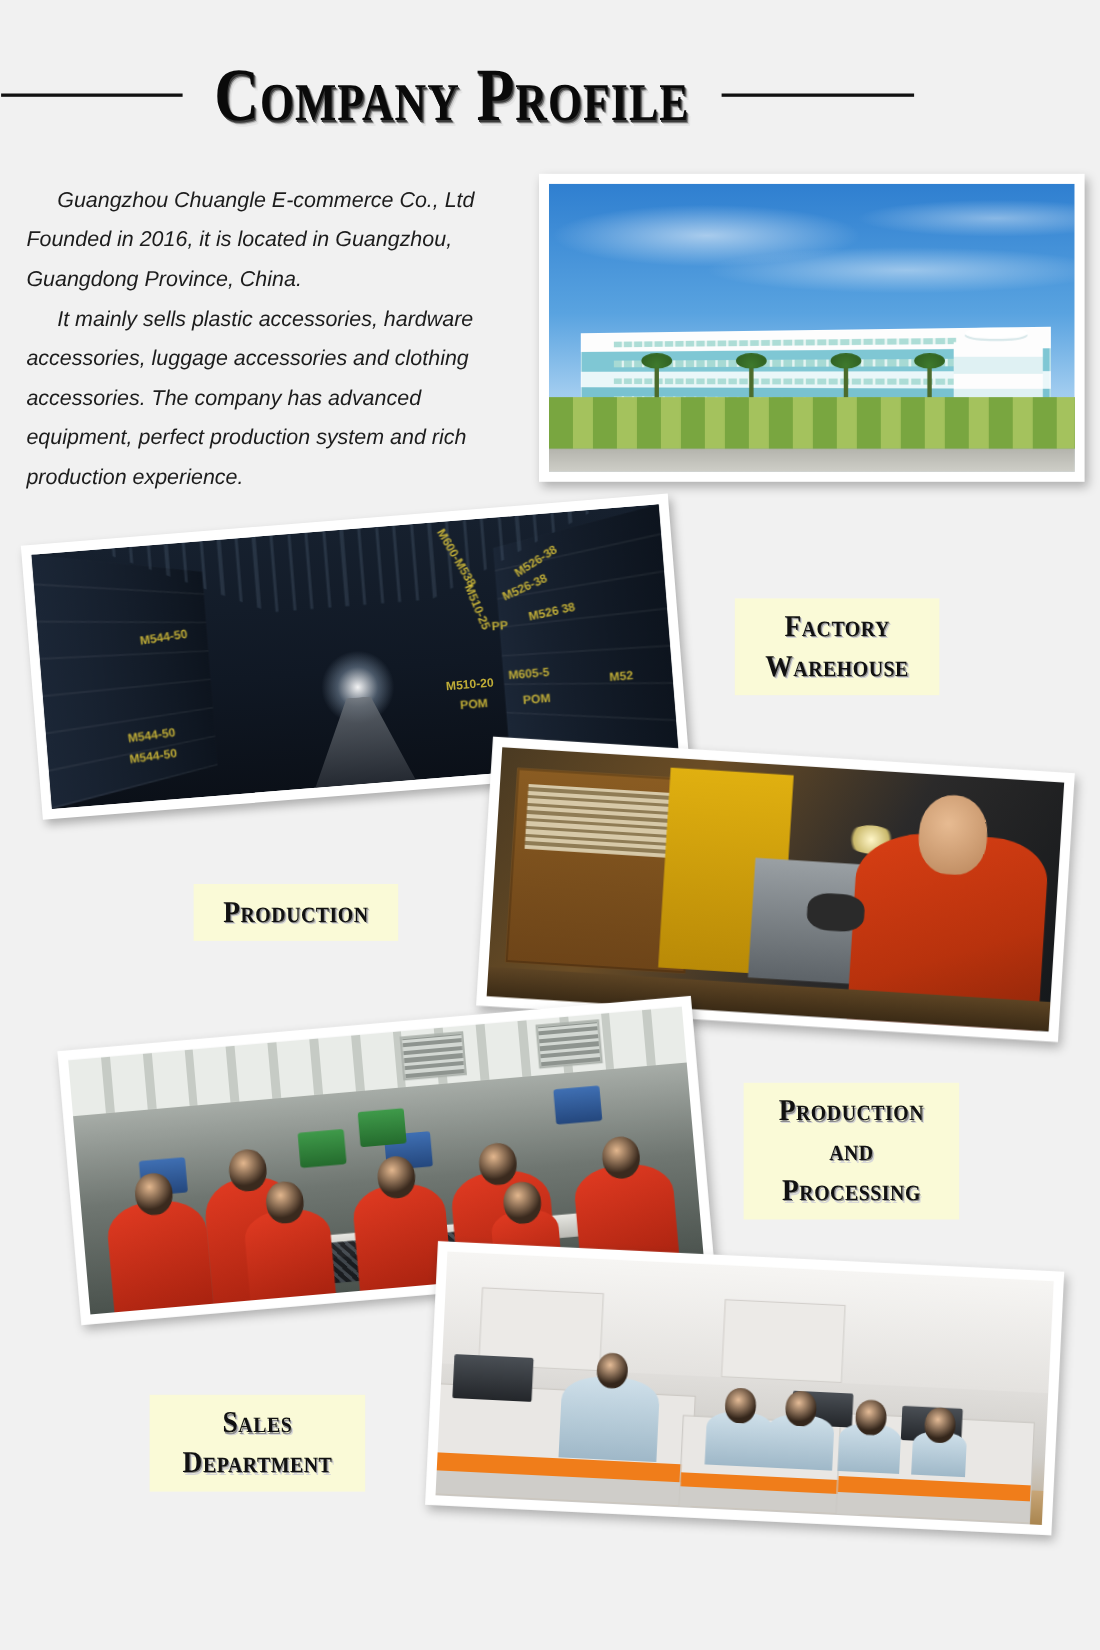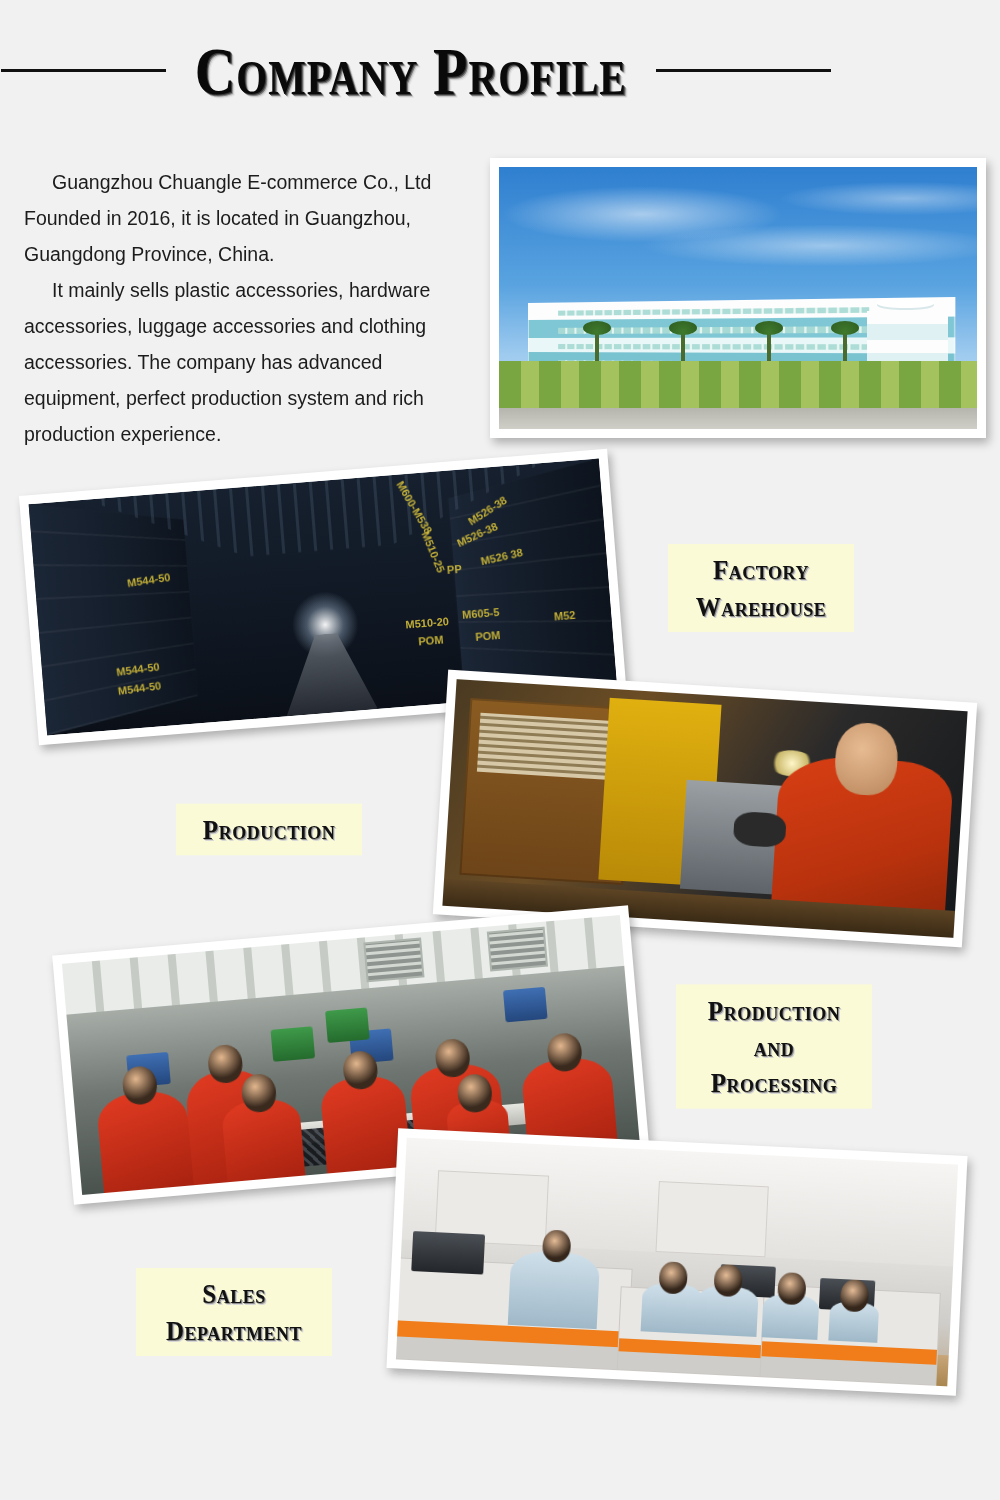--- a/index.html
+++ b/index.html
@@ -9,21 +9,21 @@
     height: 1500px;
     background: #f1f1f1;
     font-family: "Liberation Sans", sans-serif;
     position: relative;
     overflow: hidden;
   }
 
   
   .header {
     position: absolute;
-    top: 0; left: 0;
+    top: 16px; left: 0;
     width: 832px; height: 140px;
     display: flex;
     align-items: center;
     justify-content: center;
   }
   .rule {
     height: 3px;
     background: #111;
     flex: 0 0 auto;
   }
@@ -50,21 +50,21 @@
   
   .intro {
     position: absolute;
     left: 24px;
     top: 164px;
     width: 452px;
     font-size: 19.5px;
     line-height: 36px;
     color: #1c1c1c;
   }
-  .intro p { text-indent: 28px; }
+  .intro p { text-indent: 28px; font-style: italic; }
 
   
   .photo {
     position: absolute;
     background: #ffffff;
     padding: 9px;
     box-shadow: 3px 5px 9px rgba(0,0,0,0.28);
   }
   .photo .inner {
     width: 100%; height: 100%;

